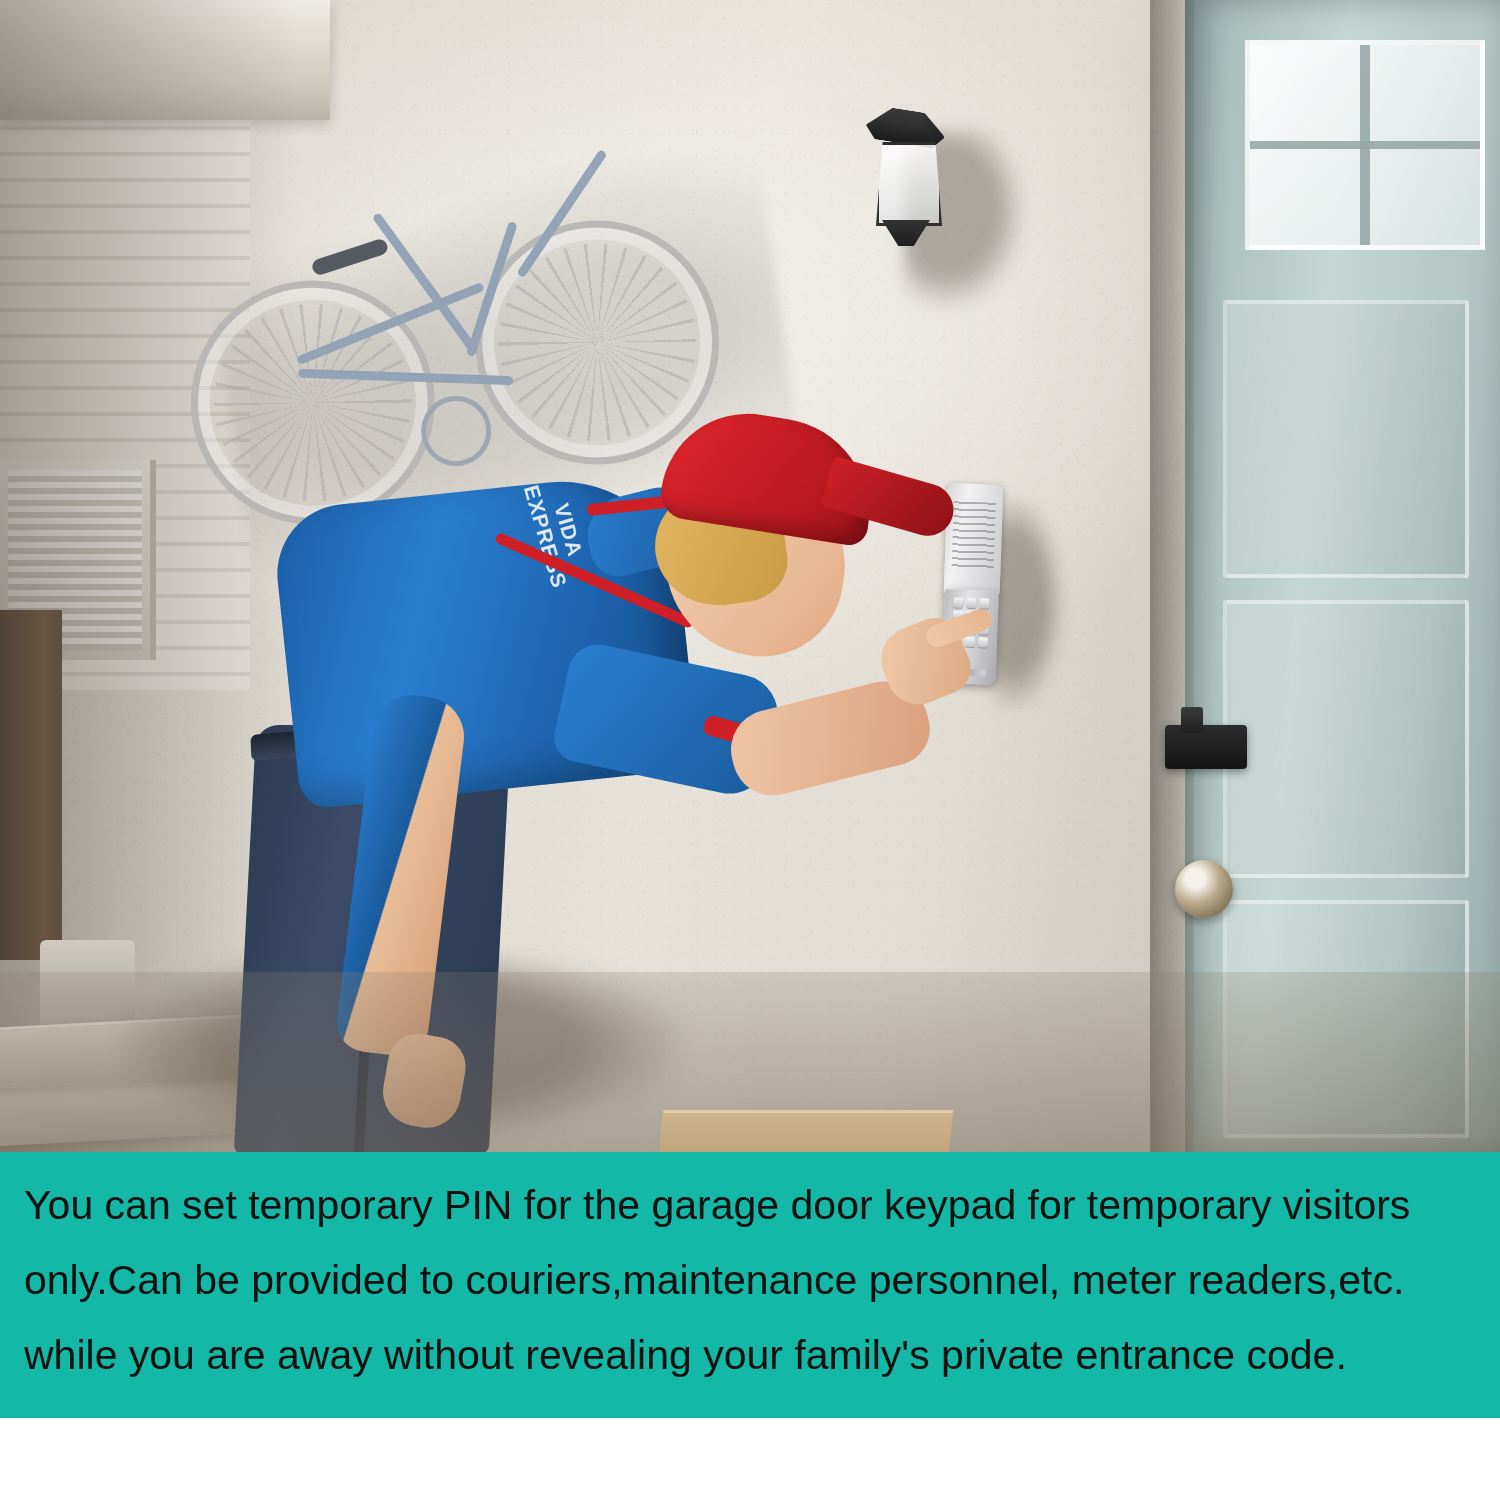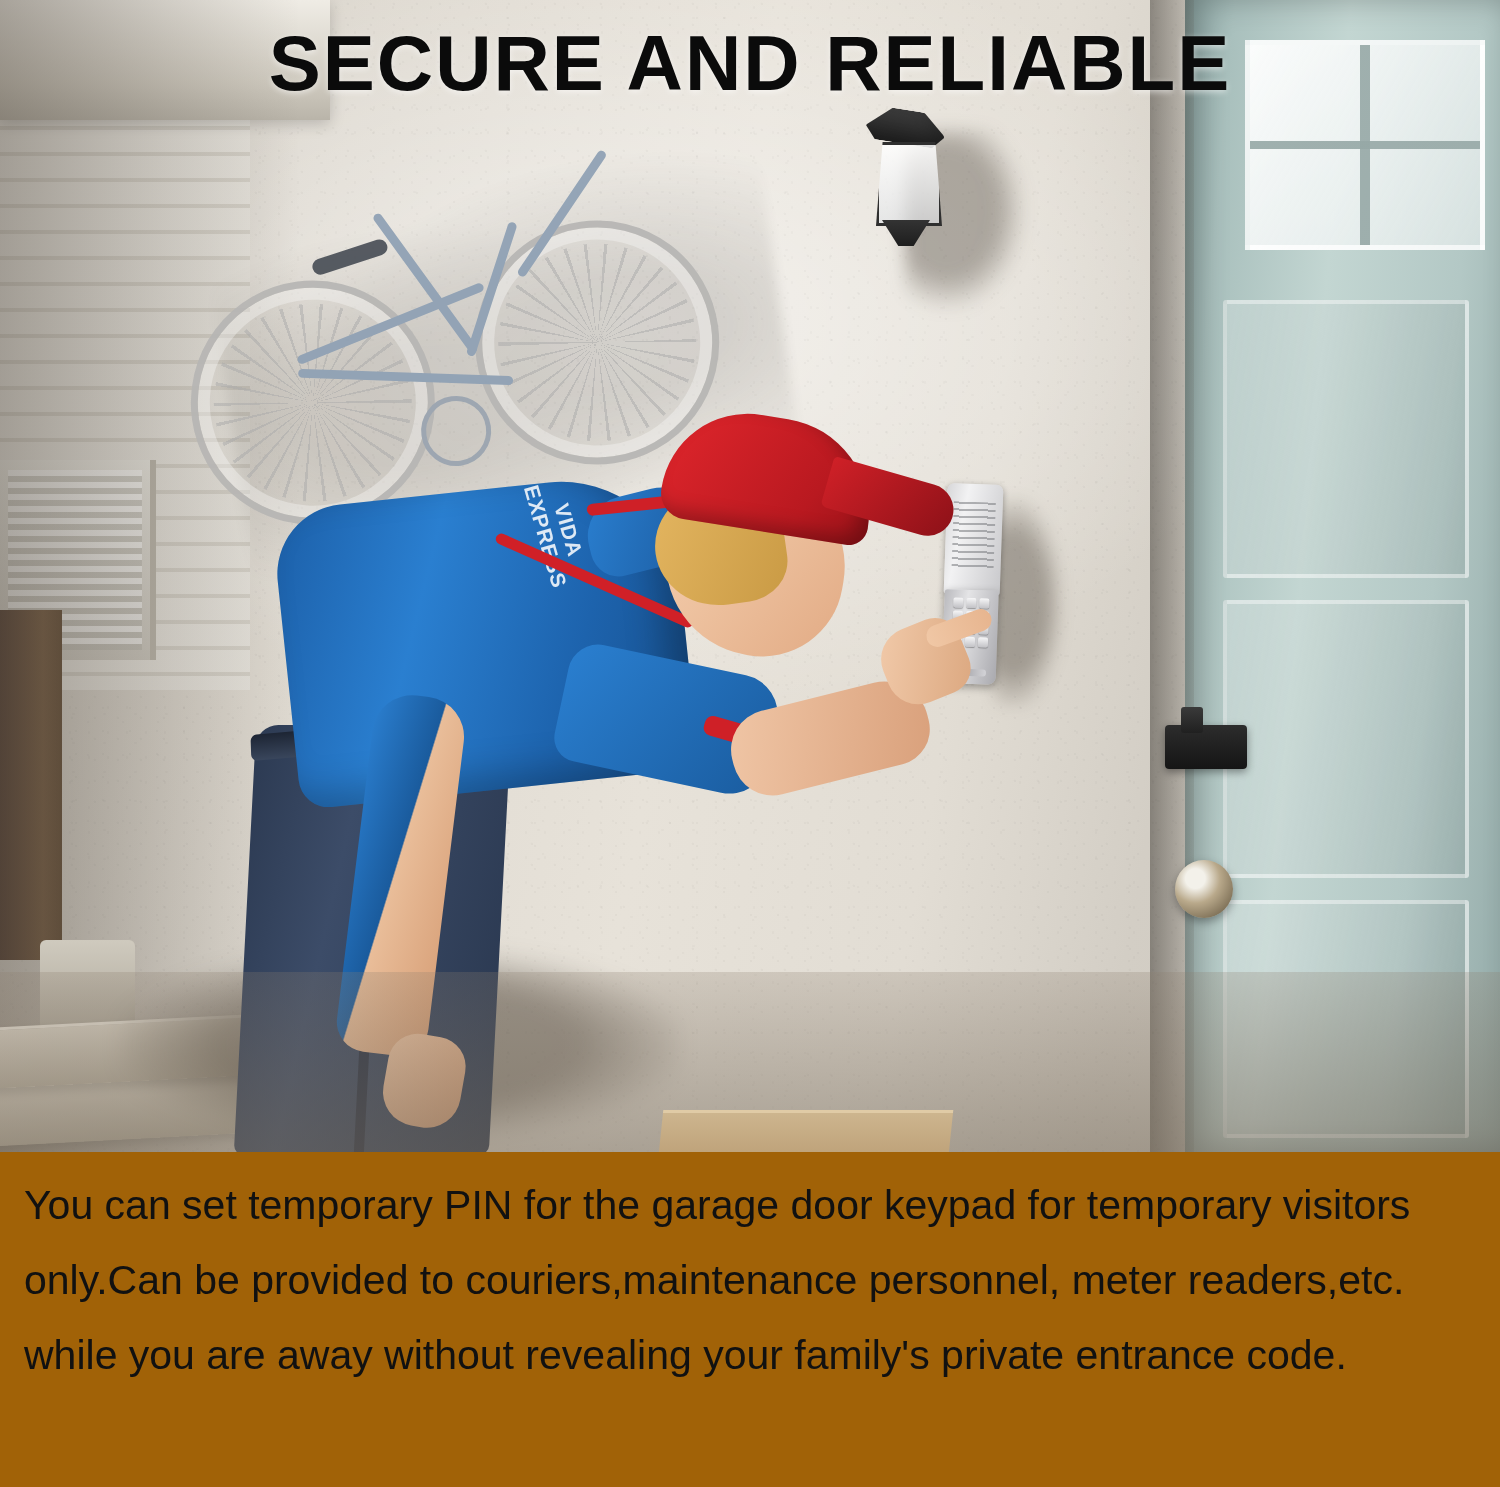--- a/index.html
+++ b/index.html
@@ -466,22 +466,22 @@
     font-weight: bold;
     letter-spacing: 2px;
     color: #0b0b0b;
     text-shadow: 0 2px 6px rgba(255,255,255,.55);
   }
 
   
   .caption {
     position: absolute;
     left: 0; top: 1152px;
-    width: 1500px; height: 335px;
-    background: #a16207;
+    width: 1500px; height: 266px;
+    background: #14b8a6;
     box-sizing: border-box;
     padding: 16px 24px 0 24px;
   }
   .caption p {
     margin: 0;
     font-size: 41px;
     line-height: 75px;
     color: #111111;
     font-family: "Liberation Sans", sans-serif;
   }
@@ -577,20 +577,19 @@
       <div class="cap"></div>
       <div class="brim"></div>
       <div class="arm-lower"></div>
       <div class="hand"></div>
       <div class="finger"></div>
     </div>
 
     <div class="floor"></div>
     <div class="package"></div>
 
-    <div class="title">SECURE AND RELIABLE</div>
   </div>
 
   <div class="caption">
     <p>You can set temporary PIN for the garage door keypad for temporary visitors only.Can be provided to couriers,maintenance personnel, meter readers,etc. while you are away without revealing your family's private entrance code.</p>
   </div>
 
 </div>
 
 </body></html>

